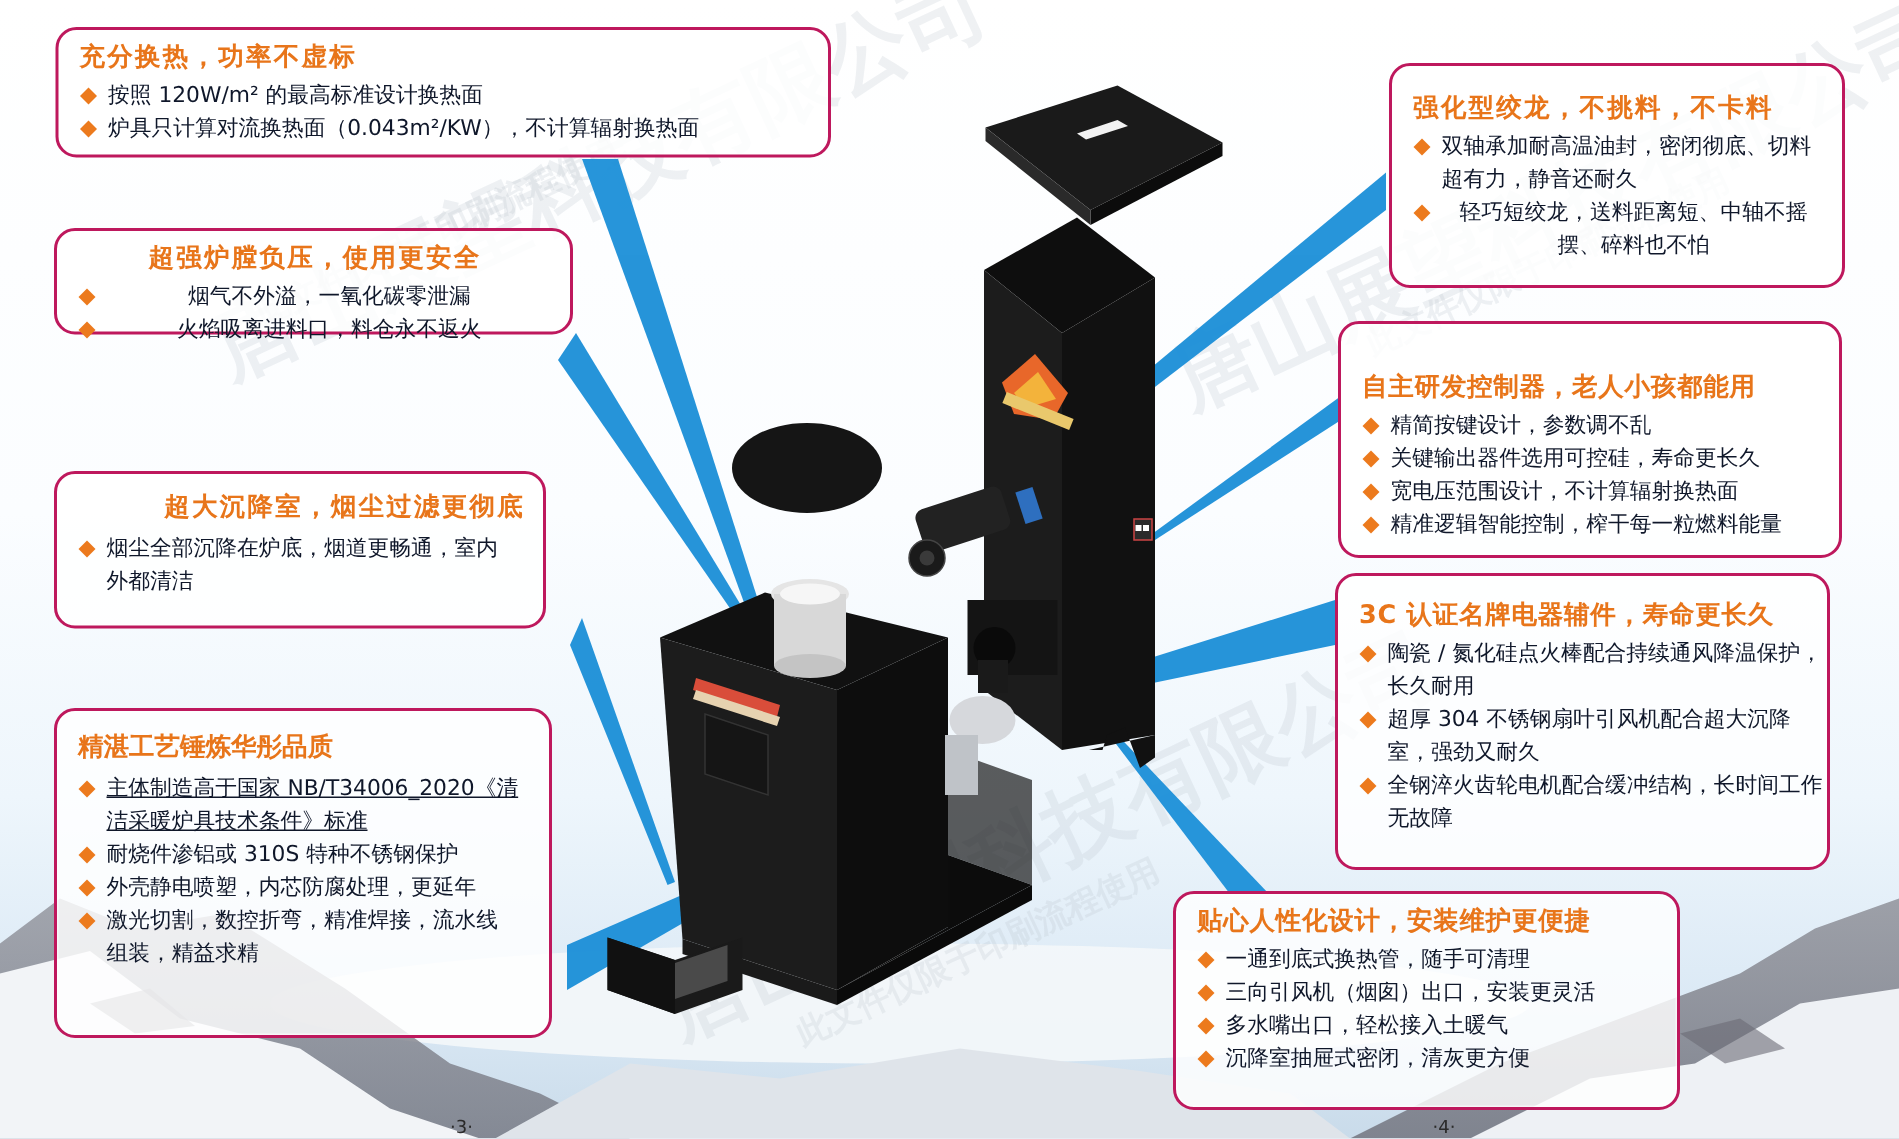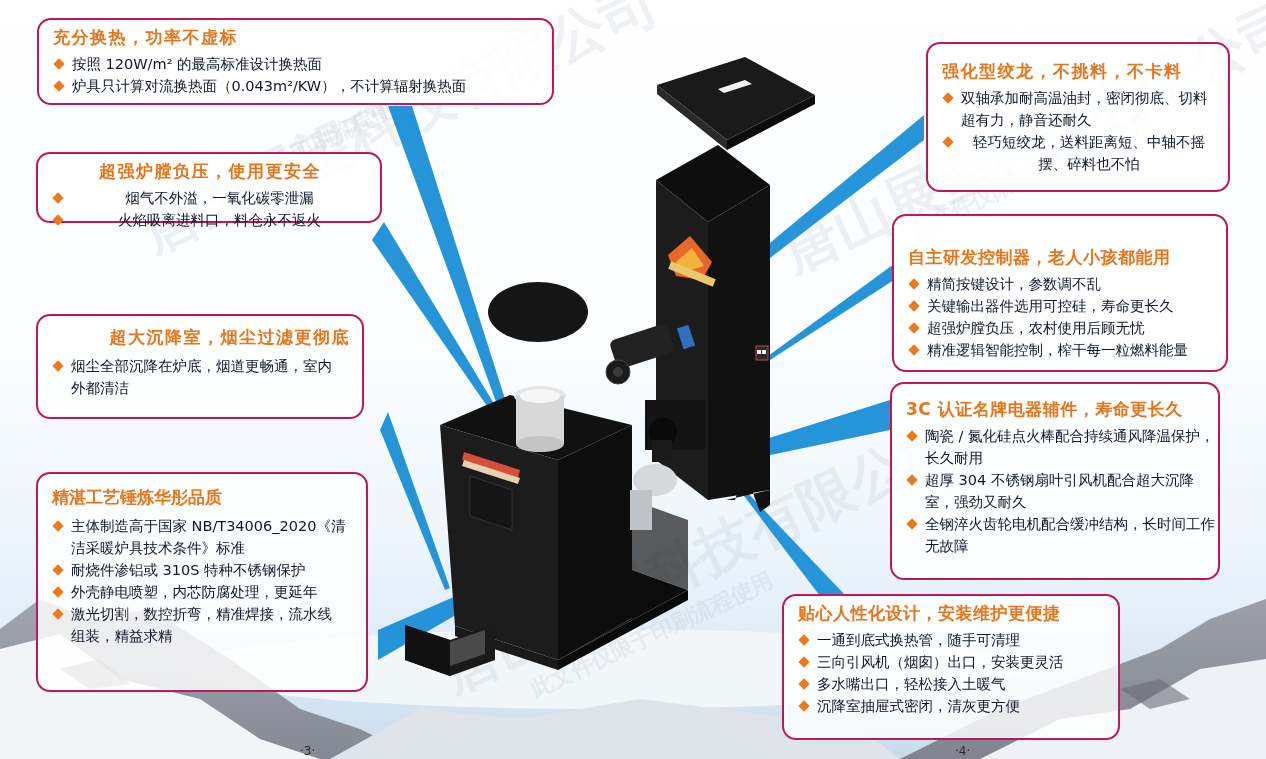--- a/index.html
+++ b/index.html
@@ -182,41 +182,41 @@
 <div class="callout" style="left:36px;top:314px;width:328px;height:105px;padding-top:10px;">
   <h3 style="margin-bottom:6px;text-align:right;">超大沉降室，烟尘过滤更彻底</h3>
   <ul>
     <li style="width:290px;"><span class="dia"></span><span>烟尘全部沉降在炉底，烟道更畅通，室内外都清洁</span></li>
   </ul>
 </div>
 
 <div class="callout" style="left:36px;top:472px;width:332px;height:220px;padding-top:12px;">
   <h3 style="letter-spacing:0;margin-bottom:6px;">精湛工艺锤炼华彤品质</h3>
   <ul>
-    <li style="width:300px;"><span class="dia"></span><span>主体制造高于国家 NB/T34006_2020《清洁采暖炉具技术条件》标准</span></li>
+    <li style="width:300px;text-decoration:underline;"><span class="dia"></span><span>主体制造高于国家 NB/T34006_2020《清洁采暖炉具技术条件》标准</span></li>
     <li style="width:300px;"><span class="dia"></span><span>耐烧件渗铝或 310S 特种不锈钢保护</span></li>
     <li style="width:290px;"><span class="dia"></span><span>外壳静电喷塑，内芯防腐处理，更延年</span></li>
     <li style="width:290px;"><span class="dia"></span><span>激光切割，数控折弯，精准焊接，流水线组装，精益求精</span></li>
   </ul>
 </div>
 
 <div class="callout" style="left:926px;top:42px;width:304px;height:150px;padding-top:16px;">
   <h3>强化型绞龙，不挑料，不卡料</h3>
   <ul>
     <li style="width:275px;"><span class="dia"></span><span>双轴承加耐高温油封，密闭彻底、切料超有力，静音还耐久</span></li>
     <li style="width:275px;text-align:center;"><span class="dia"></span><span>轻巧短绞龙，送料距离短、中轴不摇摆、碎料也不怕</span></li>
   </ul>
 </div>
 
 <div class="callout" style="left:892px;top:214px;width:336px;height:158px;padding-top:30px;">
   <h3 style="letter-spacing:0.5px;">自主研发控制器，老人小孩都能用</h3>
   <ul>
     <li><span class="dia"></span><span>精简按键设计，参数调不乱</span></li>
     <li><span class="dia"></span><span>关键输出器件选用可控硅，寿命更长久</span></li>
-    <li><span class="dia"></span><span>超强炉膛负压，农村使用后顾无忧</span></li>
+    <li><span class="dia"></span><span>宽电压范围设计，不计算辐射换热面</span></li>
     <li><span class="dia"></span><span>精准逻辑智能控制，榨干每一粒燃料能量</span></li>
   </ul>
 </div>
 
 <div class="callout" style="left:890px;top:382px;width:330px;height:198px;padding-top:14px;">
   <h3 style="letter-spacing:0.5px;">3C 认证名牌电器辅件，寿命更长久</h3>
   <ul>
     <li style="width:310px;"><span class="dia"></span><span>陶瓷 / 氮化硅点火棒配合持续通风降温保护，长久耐用</span></li>
     <li style="width:310px;"><span class="dia"></span><span>超厚 304 不锈钢扇叶引风机配合超大沉降室，强劲又耐久</span></li>
     <li style="width:310px;"><span class="dia"></span><span>全钢淬火齿轮电机配合缓冲结构，长时间工作无故障</span></li>

